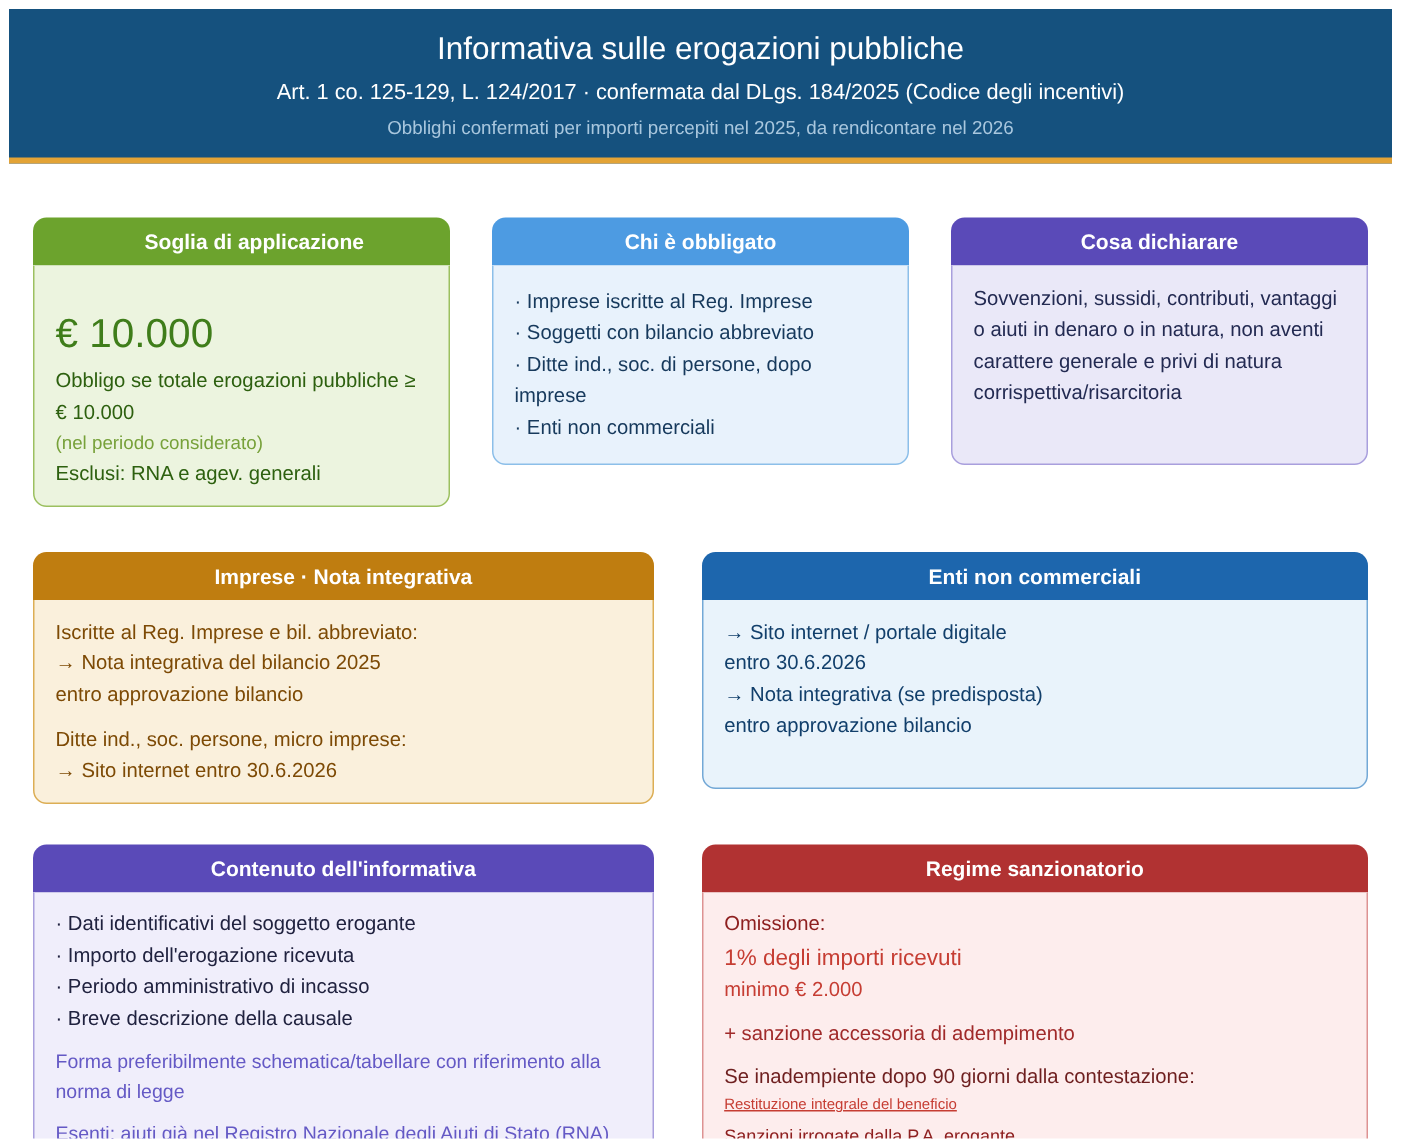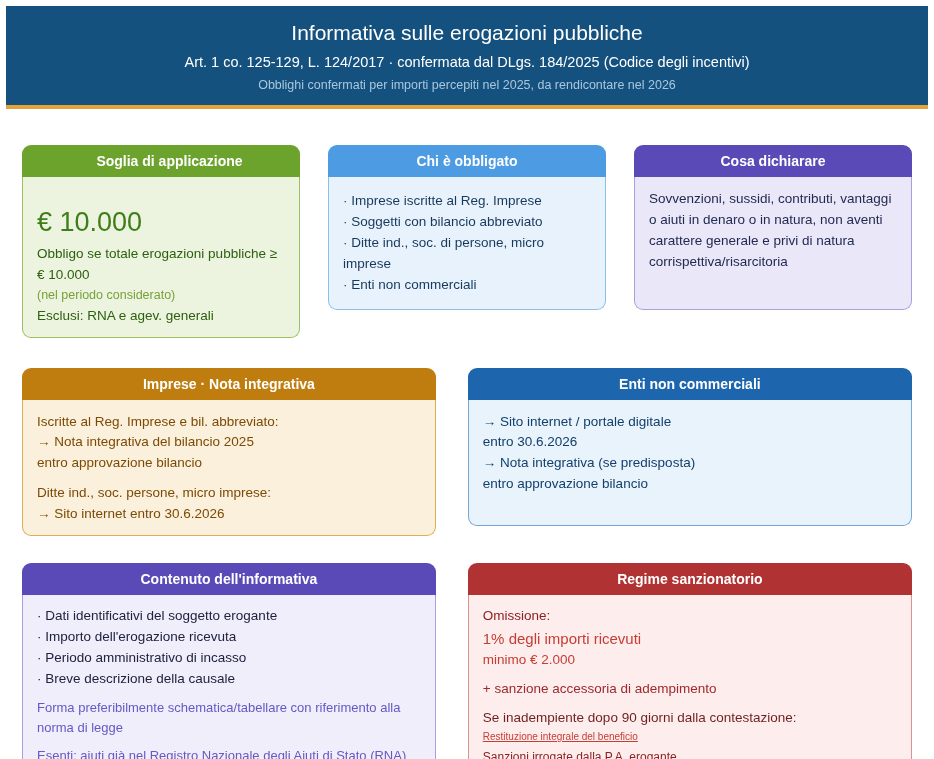--- a/index.html
+++ b/index.html
@@ -104,21 +104,21 @@
         <div class="period">(nel periodo considerato)</div>
         <div class="excluded">Esclusi: RNA e agev. generali</div>
       </div>
     </article>
 
     <article class="card sky">
       <div class="card-header">Chi è obbligato</div>
       <div class="card-body">
         <div class="list-item">· Imprese iscritte al Reg. Imprese</div>
         <div class="list-item">· Soggetti con bilancio abbreviato</div>
-        <div class="list-item">· Ditte ind., soc. di persone, micro imprese</div>
+        <div class="list-item">· Ditte ind., soc. di persone, dopo imprese</div>
         <div class="list-item">· Enti non commerciali</div>
       </div>
     </article>
 
     <article class="card violet">
       <div class="card-header">Cosa dichiarare</div>
       <div class="card-body">
         <div class="declare-text">Sovvenzioni, sussidi, contributi, vantaggi o aiuti in denaro o in natura, non aventi carattere generale e privi di natura corrispettiva/risarcitoria</div>
       </div>
     </article>

